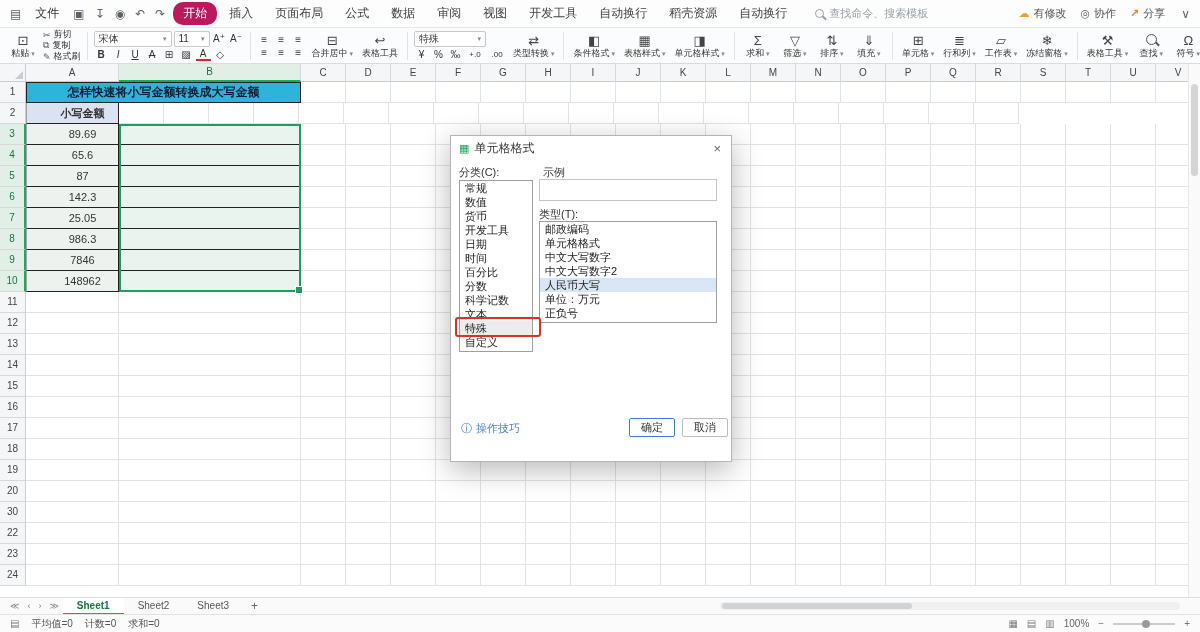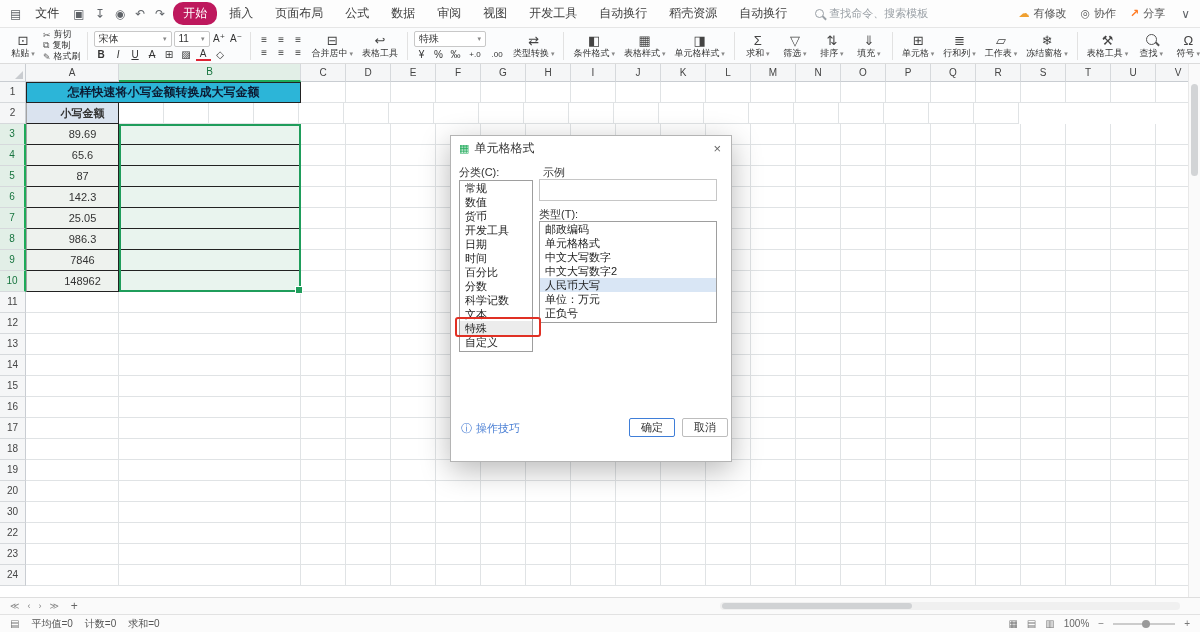--- a/index.html
+++ b/index.html
@@ -979,20 +979,25 @@
       <div class="dlg-btn btn-ok">确定</div>
       <div class="dlg-btn btn-cancel">取消</div>
     </div>
   </div>
 
   <div class="sheetbar">
     <span class="nav">≪</span>
     <span class="nav">‹</span>
     <span class="nav">›</span>
     <span class="nav">≫</span>
+    <div id="sheet-tabs">
+        <div class="sheet-tab active">Sheet1</div>
+        <div class="sheet-tab">Sheet2</div>
+        <div class="sheet-tab">Sheet3</div>
+      </div>
     <span class="plus">+</span>
     <div class="h-scroll">
         <div class="h-thumb"></div>
       </div>
   </div>
 
   <div class="statusbar">
     <span class="sb-ico">▤</span>
     <span>平均值=0</span>
     <span>计数=0</span>

